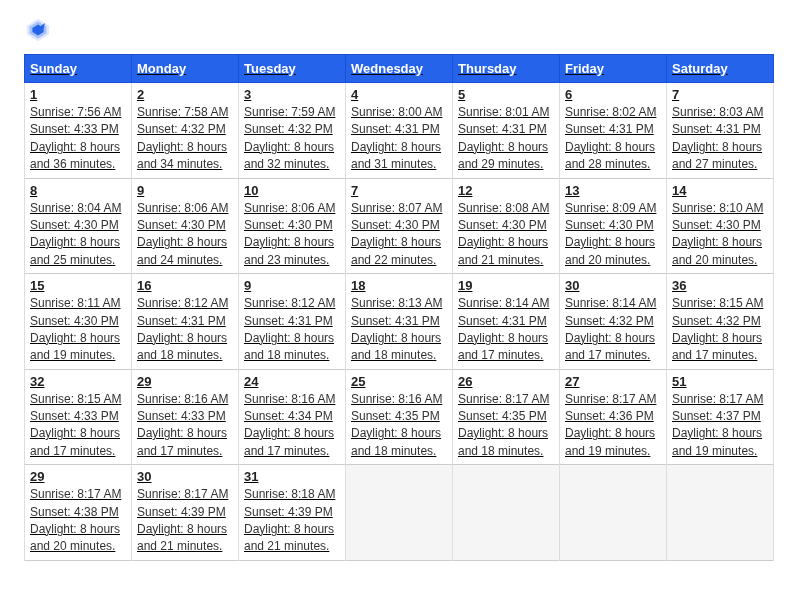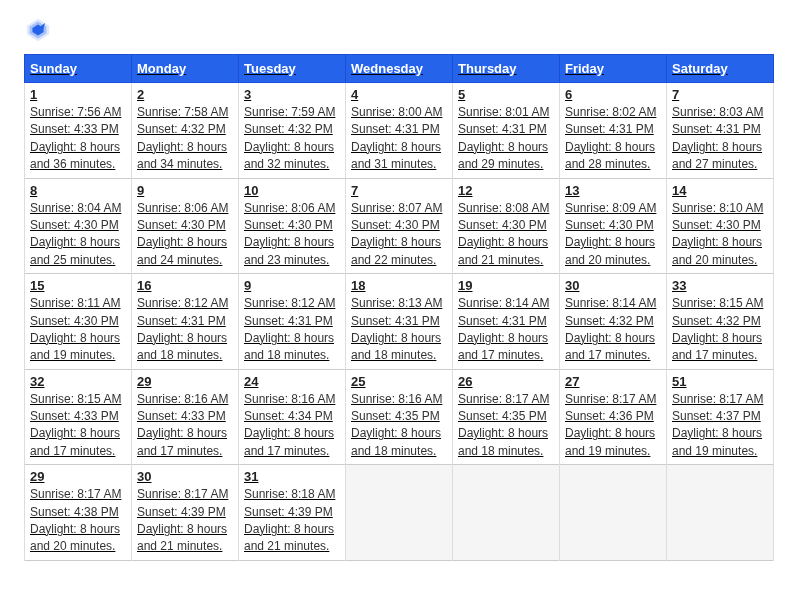--- a/index.html
+++ b/index.html
@@ -178,21 +178,21 @@
             <td><span class="day-num">16</span>
 <span class="cell-info">Sunrise: 8:12 AM<br>Sunset: 4:31 PM<br>Daylight: 8 hours and 18 minutes.</span></td>
             <td><span class="day-num">9</span>
 <span class="cell-info">Sunrise: 8:12 AM<br>Sunset: 4:31 PM<br>Daylight: 8 hours and 18 minutes.</span></td>
             <td><span class="day-num">18</span>
 <span class="cell-info">Sunrise: 8:13 AM<br>Sunset: 4:31 PM<br>Daylight: 8 hours and 18 minutes.</span></td>
             <td><span class="day-num">19</span>
 <span class="cell-info">Sunrise: 8:14 AM<br>Sunset: 4:31 PM<br>Daylight: 8 hours and 17 minutes.</span></td>
             <td><span class="day-num">30</span>
 <span class="cell-info">Sunrise: 8:14 AM<br>Sunset: 4:32 PM<br>Daylight: 8 hours and 17 minutes.</span></td>
-            <td><span class="day-num">33</span>
+            <td><span class="day-num">36</span>
 <span class="cell-info">Sunrise: 8:15 AM<br>Sunset: 4:32 PM<br>Daylight: 8 hours and 17 minutes.</span></td>
           </tr>
           <tr>
             <td><span class="day-num">32</span>
 <span class="cell-info">Sunrise: 8:15 AM<br>Sunset: 4:33 PM<br>Daylight: 8 hours and 17 minutes.</span></td>
             <td><span class="day-num">29</span>
 <span class="cell-info">Sunrise: 8:16 AM<br>Sunset: 4:33 PM<br>Daylight: 8 hours and 17 minutes.</span></td>
             <td><span class="day-num">24</span>
 <span class="cell-info">Sunrise: 8:16 AM<br>Sunset: 4:34 PM<br>Daylight: 8 hours and 17 minutes.</span></td>
             <td><span class="day-num">25</span>

